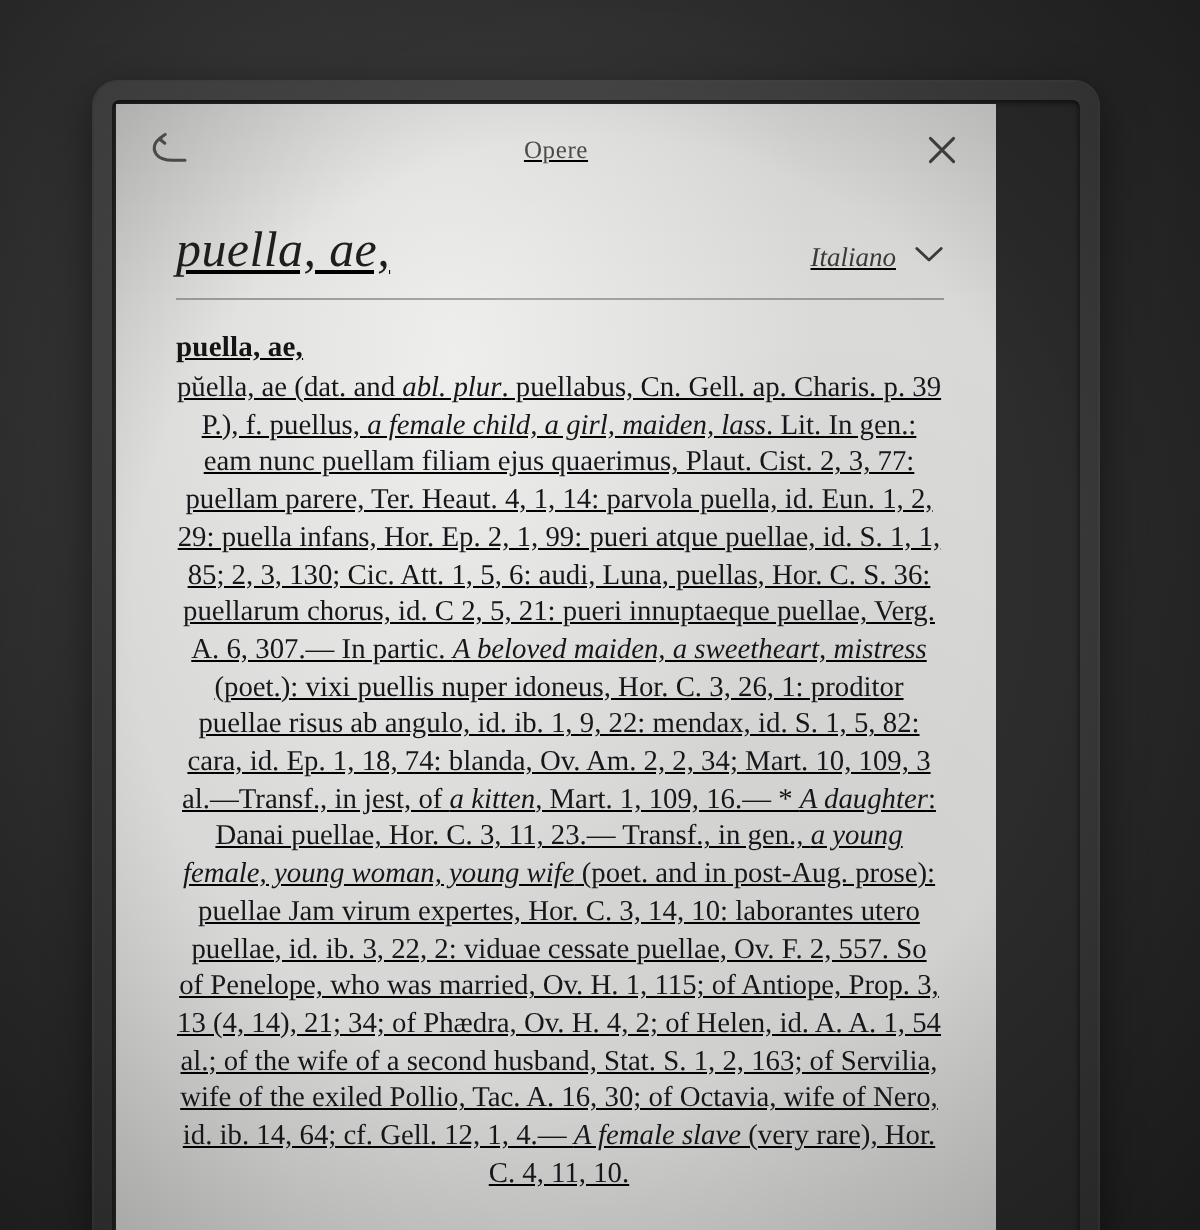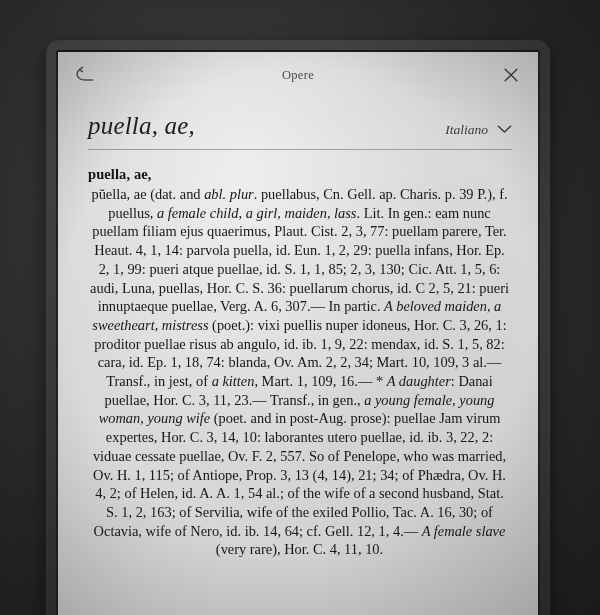--- a/index.html
+++ b/index.html
@@ -56,24 +56,25 @@
     border-radius: 4px 4px 0 0;
     background: #2b2b2b;
     box-shadow: inset 0 1px 3px rgba(0,0,0,0.7);
   }
 
   
   .screen {
     position: absolute;
     left: 58px;
     top: 52px;
-    width: 480px;
+    width: 440px;
     height: 563px;
     background: #d9d9d7;
     overflow: hidden;
+    text-decoration: underline;
   }
   .screen::before {
     
     content: "";
     position: absolute;
     inset: 0;
     pointer-events: none;
     background:
       radial-gradient(ellipse at 38% 22%, rgba(255,255,255,0.55) 0%, rgba(255,255,255,0) 48%),
       radial-gradient(ellipse at 80% 85%, rgba(0,0,0,0.05) 0%, rgba(0,0,0,0) 55%),

